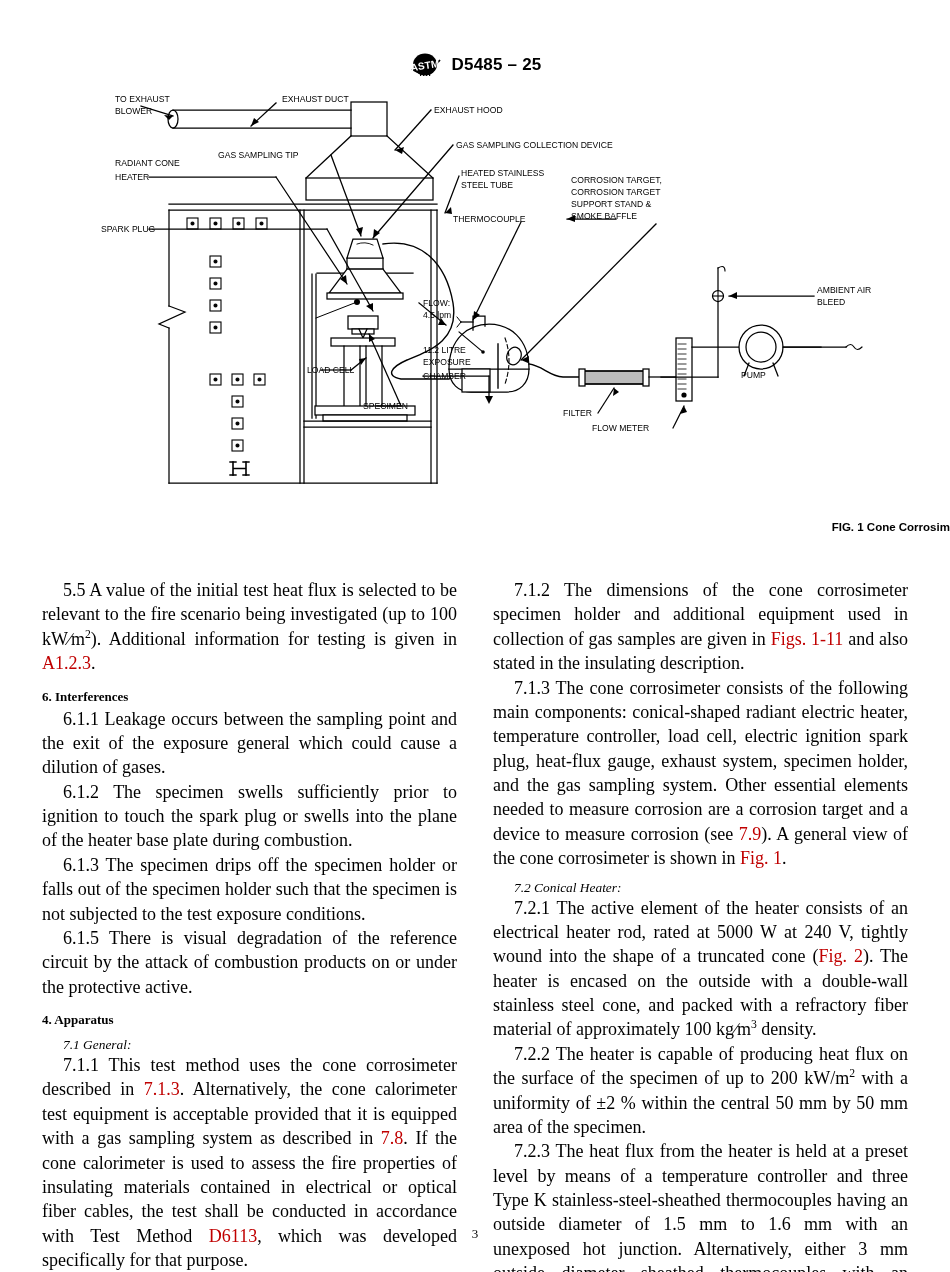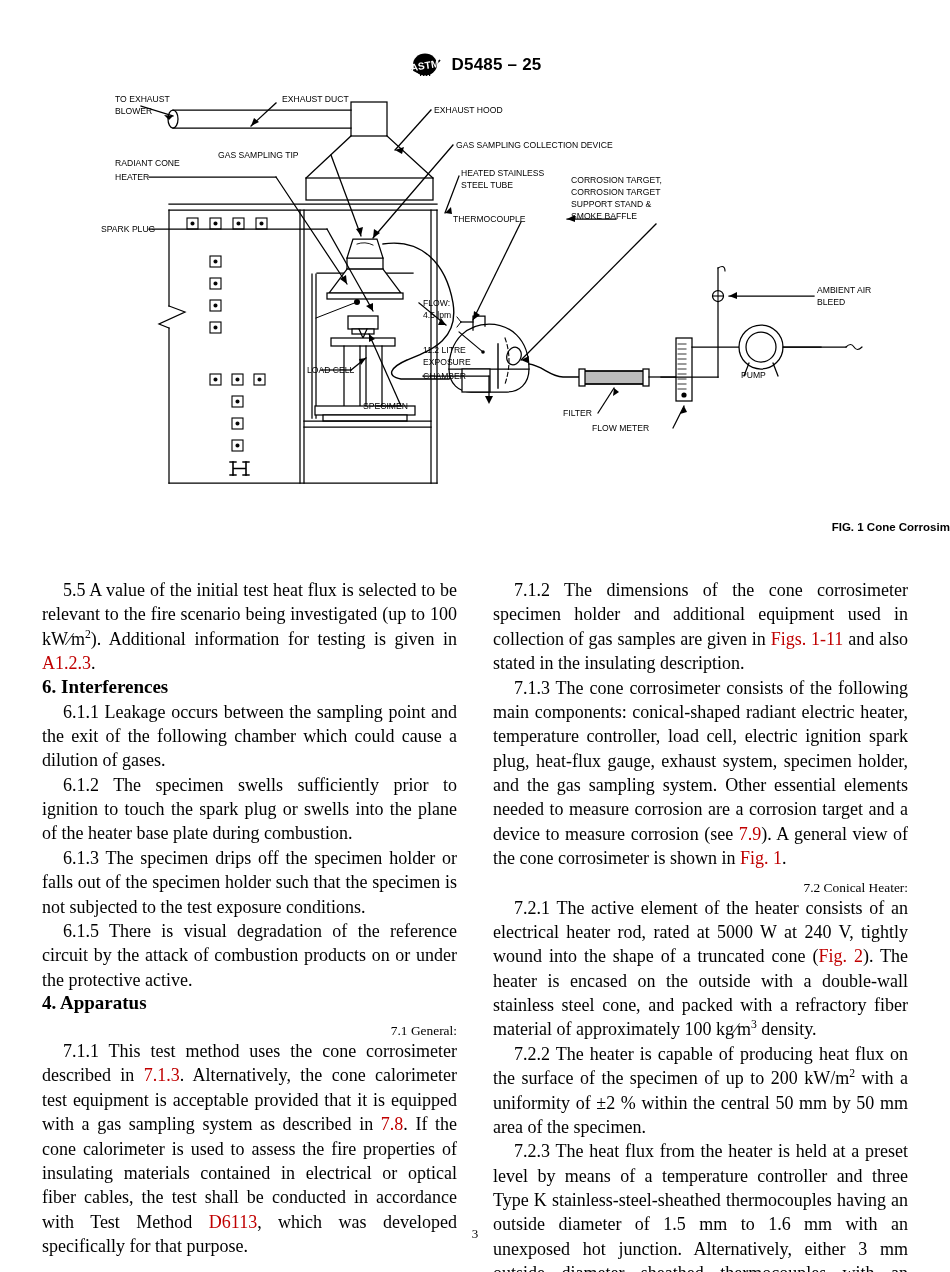--- a/index.html
+++ b/index.html
@@ -42,29 +42,28 @@
   p.para {
     margin:0;
     font-size:18px;
     line-height:1.355;
     text-align:justify;
     text-justify:inter-word;
     text-indent:21px;
     hyphens:none;
   }
   h3.section {
-    margin:0 0 2px 0;
-    font-size:19px; font-weight:bold;
+    margin:13px 0 2px 0;
+    font-size:13px; font-weight:bold;
     text-indent:0;
   }
   p.subhead {
     margin:9px 0 0 0;
-    font-size:13.4px; 
+    font-size:13.4px; font-style:italic;
     text-indent:21px;
-    text-align:right;
   }
   .ref { color:#c00000; }
   sup { font-size:65%; vertical-align:super; line-height:0; }
 
   .page-number {
     position:absolute; bottom:30px; left:0; width:950px;
     text-align:center; font-size:13px;
   }
 
   
@@ -336,21 +335,21 @@
 </div>
 
 <div class="columns">
 
   <div class="col">
 
     <p class="para"><span>5.5 A value of the initial test heat flux is selected to be relevant to the fire scenario being investigated (up to 100 kW∕m</span><sup>2</sup><span>). Additional information for testing is given in </span><span class="ref">A1.2.3</span><span>.</span></p>
 
     <h3 class="section">6.  Interferences</h3>
 
-    <p class="para">6.1.1 Leakage occurs between the sampling point and the exit of the following chamber which could cause a dilution of gases.</p>
+    <p class="para">6.1.1 Leakage occurs between the sampling point and the exit of the exposure general which could cause a dilution of gases.</p>
     <p class="para">6.1.2 The specimen swells sufficiently prior to ignition to touch the spark plug or swells into the plane of the heater base plate during combustion.</p>
     <p class="para">6.1.3 The specimen drips off the specimen holder or falls out of the specimen holder such that the specimen is not subjected to the test exposure conditions.</p>
     <p class="para">6.1.5 There is visual degradation of the reference circuit by the attack of combustion products on or under the protective active.</p>
 
     <h3 class="section">4.  Apparatus</h3>
 
     <p class="subhead">7.1  General:</p>
 
     <p class="para"><span>7.1.1 This test method uses the cone corrosimeter described in </span><span class="ref">7.1.3</span><span>. Alternatively, the cone calorimeter test equipment is acceptable provided that it is equipped with a gas sampling system as described in </span><span class="ref">7.8</span><span>. If the cone calorimeter is used to assess the fire properties of insulating materials contained in electrical or optical fiber cables, the test shall be conducted in accordance with Test Method </span><span class="ref">D6113</span><span>, which was developed specifically for that purpose.</span></p>
   </div>

